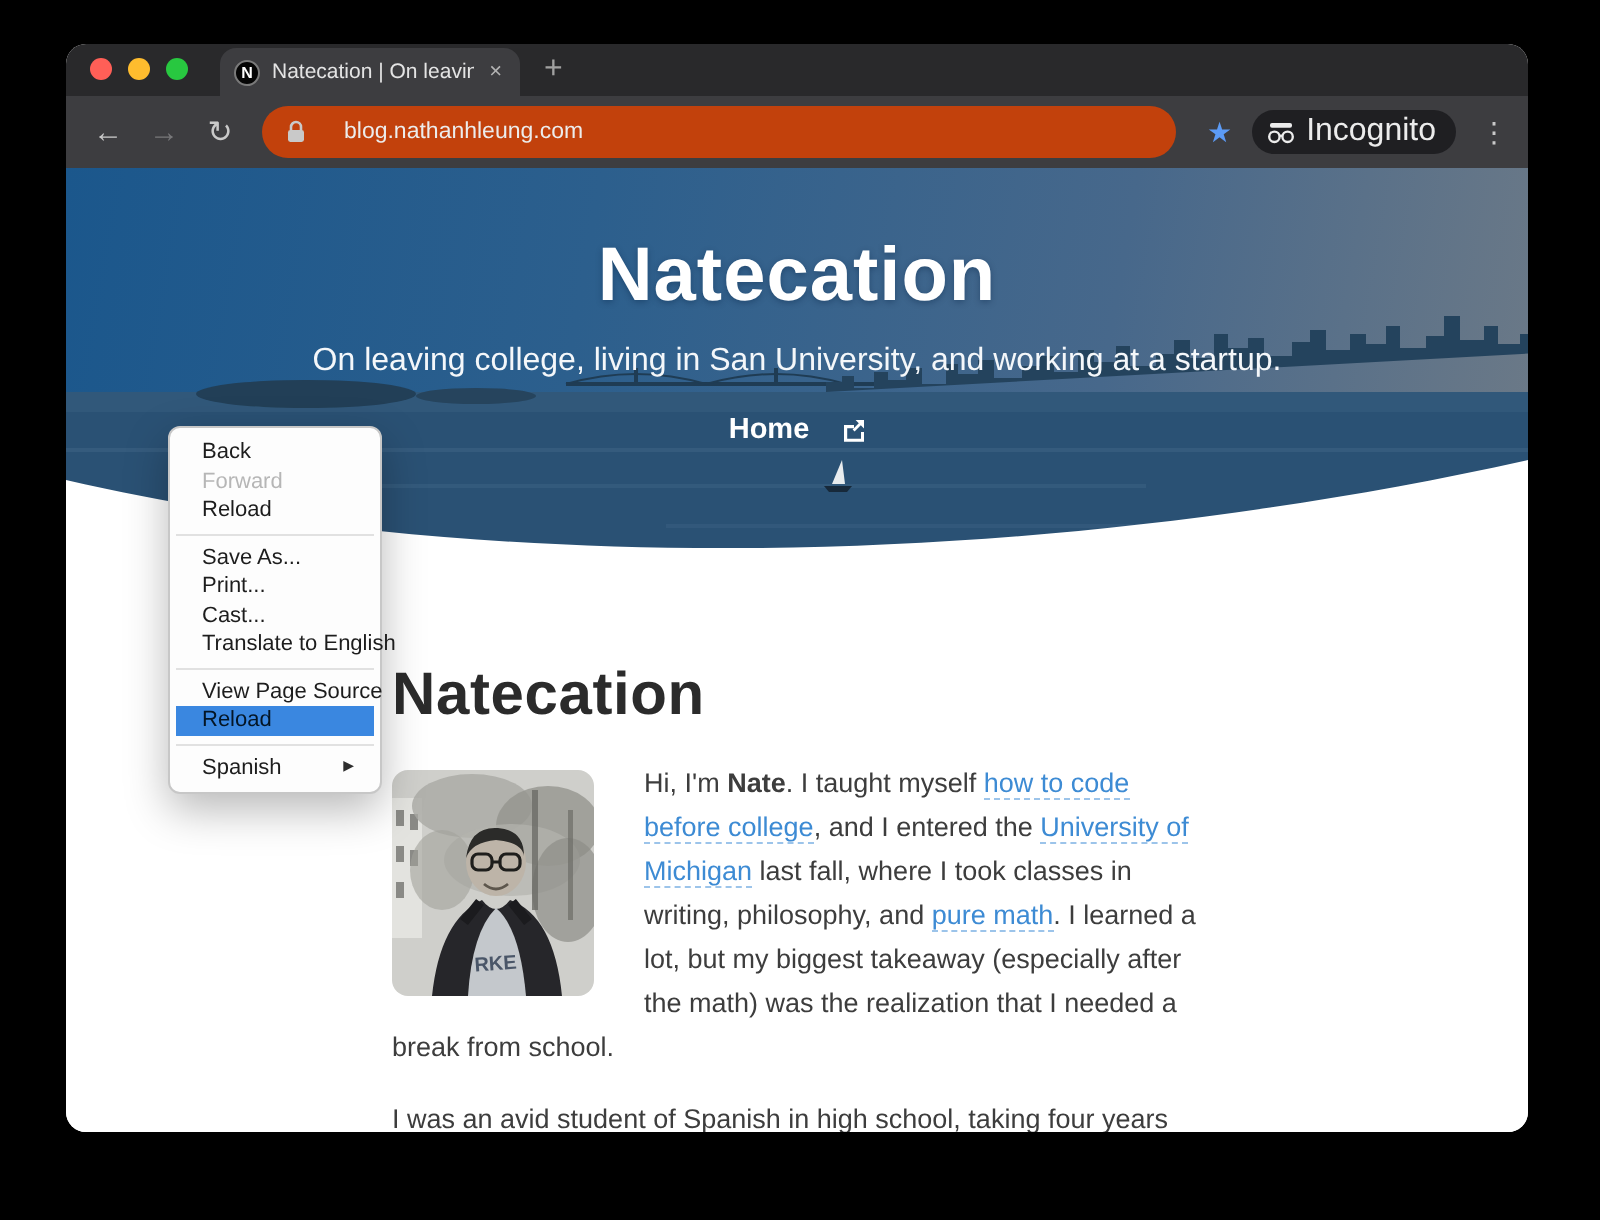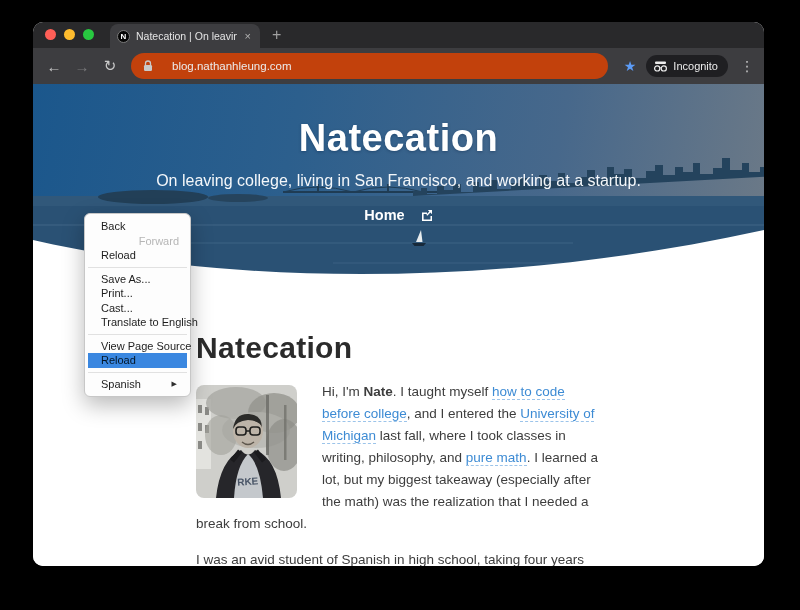--- a/index.html
+++ b/index.html
@@ -36,21 +36,21 @@
   .nav-ic { color:#c9c9c9; font-size:15px; width:22px; text-align:center; }
   .nav-ic.disabled { color:#78787a; }
   .omnibox {
     flex:1; height:26px; margin:0 6px 0 4px; background:#c2410c; border-radius:13px;
     display:flex; align-items:center; padding:0 12px; gap:19px;
   }
   .omni-url { color:#ececec; font-size:11.5px; }
   .star { color:#5c9bf5; font-size:14px; margin:0 4px; }
   .incog-badge {
     background:#1f1f22; border-radius:11px; height:22px; display:flex; align-items:center;
-    gap:5px; padding:0 10px 0 7px; color:#ececec; font-size:11px;
+    gap:5px; padding:0 10px 0 7px; color:#ececec; font-size:16px;
   }
   .kebab { color:#c9c9c9; font-size:14px; margin-left:6px; letter-spacing:0; }
 
   
   .content { flex:1; position:relative; background:#fff; overflow:hidden; }
 
   
   .hero {
     position:relative; height:205px; overflow:hidden;
     background:linear-gradient(100deg, #1b578c 0%, #2c5f8d 35%, #47688b 70%, #6d7a87 100%);
@@ -73,21 +73,21 @@
   .tlink { color:#3d8bd4; border-bottom:1px dashed #9cc4ea; cursor:pointer; }
   .bold { font-weight:bold; }
 
   
   .ctx {
     position:absolute; left:51px; top:191px; width:107px; z-index:10;
     background:#fdfdfd; border:1px solid #c7c7c7; border-radius:6px;
     box-shadow:0 8px 22px rgba(0,0,0,.28); padding:5px 3px; font-size:11px; color:#1d1d1d;
   }
   .ctx-item { padding:1px 8px 1px 13px; line-height:12.5px; white-space:nowrap; }
-  .ctx-item.disabled { color:#b6b6b6;text-align:right; }
+  .ctx-item.disabled { color:#b6b6b6; }
   .ctx-item.highlight { background:#3a87e0; color:#041626; }
   .ctx-sep { height:1px; background:#e1e1e1; margin:4px 0; }
   .ctx-item.submenu { display:flex; justify-content:space-between; align-items:center; }
   .ctx-arrow { font-size:7px; color:#2e2e2e; padding-right:2px; }
 </style>
 </head>
 <body>
 
 <div class="stage">
   <div class="window">
@@ -148,21 +148,21 @@
           <path d="M285 108 V100 M355 108 V100" stroke="#1f3c54" stroke-width="2"></path>
           <path d="M250 108 Q285 98 320 108 Q355 98 390 108" stroke="#1f3c54" stroke-width="1" fill="none"></path>
 
           <path d="M380 112 v-5 h8 v-3 h6 v6 h10 v-8 h7 v4 h9 v-6 h8 v8 h12 v-10 h6 v5 h10 v-7 h8 v9 h14 v-6 h9 v-5 h7 v8 h12 v-11 h8 v6 h11 v-8 h7 v10 h13 v-6 h9 v-7 h8 v9 h12 v-12 h7 v7 h10 v-5 h8 v9 h14 v-7 h9 v-6 h8 v10 h12 v-8 h8 v5 h10 v-9 h7 v11 h13 v-6 h9 v-10 h8 v12 h12 v-7 h7 v9 h11 v-5 h8 v7 h10 v2 z" fill="#24435d"></path>
 
           <path d="M383 158 l5 -12 l1.5 12 z" fill="#e8ecee"></path>
           <path d="M379 159 h14 l-2.5 3 h-9 z" fill="#17293a"></path>
         </svg>
         <div class="hero-inner">
           <div class="hero-title">Natecation</div>
-          <div class="hero-tagline">On leaving college, living in San Francisco, and working at a startup.</div>
+          <div class="hero-tagline">On leaving college, living in San University, and working at a startup.</div>
           <div class="hero-home">
             <span>Home</span>
             <svg width="12" height="12" viewBox="0 0 12 12">
               <path d="M1 3.5 h5 v1.6 H2.6 V10.4 H9.5 V7 H11 v4.9 H1 z" fill="#fff"></path>
               <path d="M6.8 1 H11 v4.2 L9.4 3.6 6.3 6.7 5.3 5.7 8.4 2.6 z" fill="#fff"></path>
             </svg>
           </div>
         </div>
         <svg class="wave" viewBox="0 0 731 66" preserveAspectRatio="none">
           <path d="M0,16 C200,62 470,64 731,6 L731,66 L0,66 Z" fill="#ffffff"></path>

